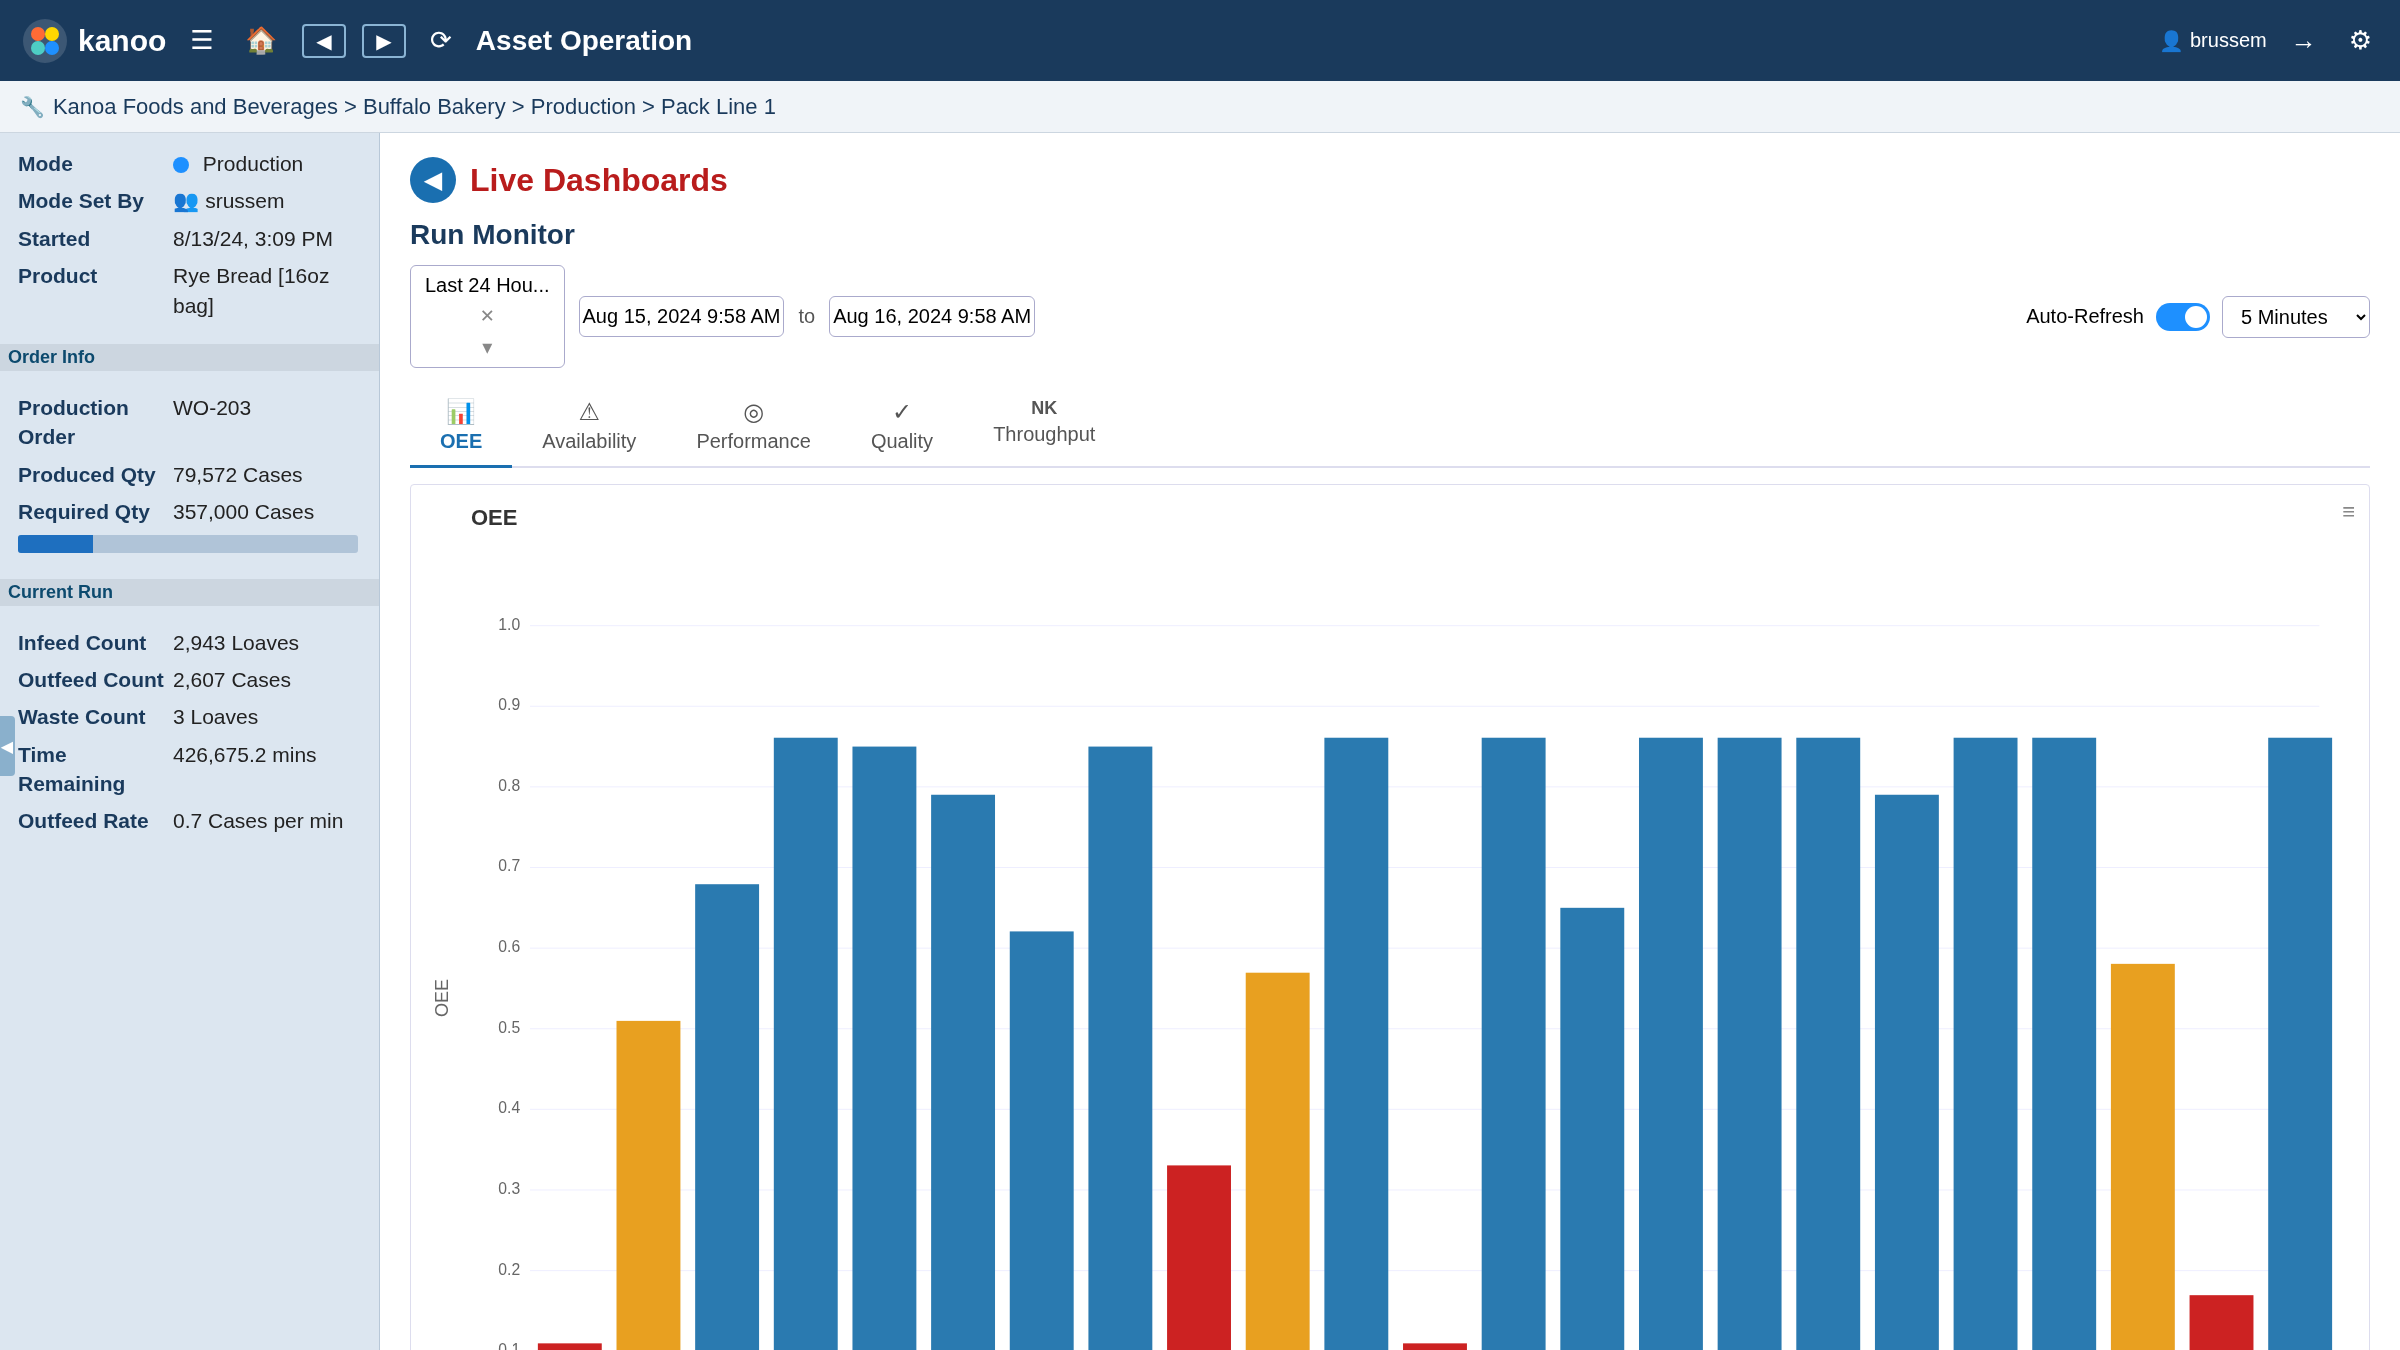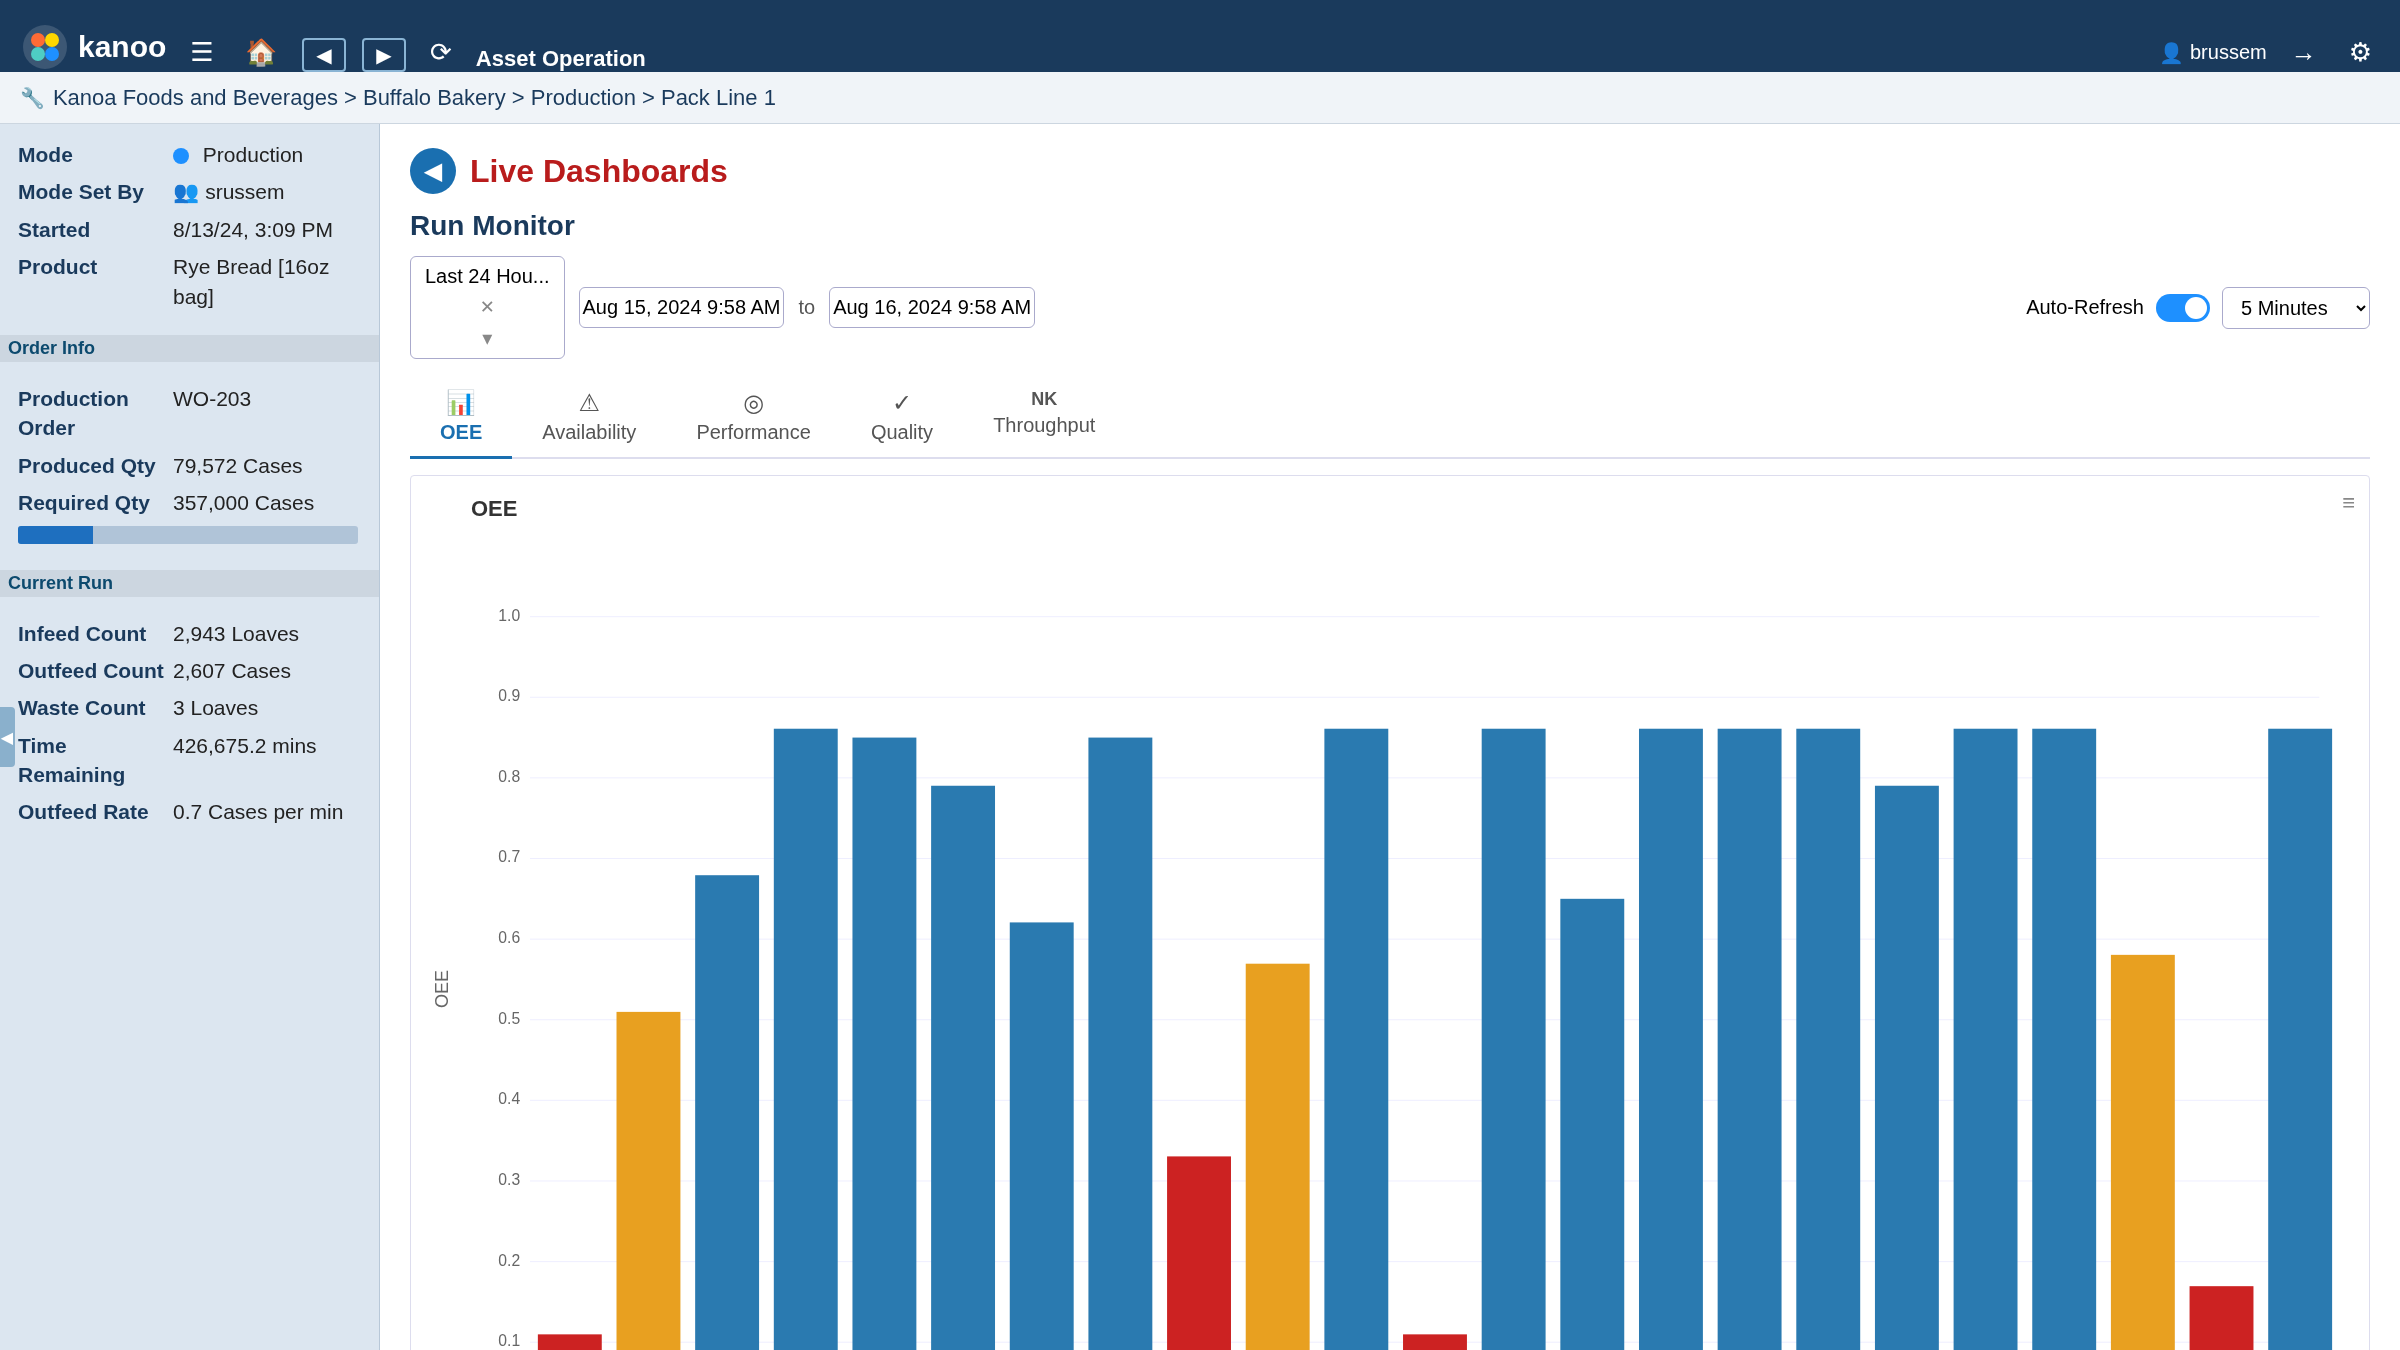--- a/index.html
+++ b/index.html
@@ -1,23 +1,23 @@
 <!DOCTYPE html>
 <html><head>
   <meta charset="utf-8">
   <style>
     * { box-sizing: border-box; margin: 0; padding: 0; font-family: Arial, sans-serif; }
     body { background: #e8eef5; width: 2400px; height: 1350px; overflow: hidden; font-size: 22px; }
 
     
     .top-nav {
       background: #1a3a5c;
-      height: 72px;
-      display: flex;
-      align-items: flex-end;
+      height: 81px;
+      display: flex;
+      align-items: center;
       padding: 0 20px;
       gap: 16px;
       color: white;
     }
     .logo-area {
       display: flex;
       align-items: center;
       gap: 8px;
     }
     .logo-icon {
@@ -40,21 +40,21 @@
       background: #1a3a5c;
       color: white;
       font-size: 20px;
       cursor: pointer;
       display: flex;
       align-items: center;
       justify-content: center;
     }
     .page-title {
       flex: 1;
-      font-size: 22px;
+      font-size: 28px;
       font-weight: bold;
       color: white;
     }
     .top-right {
       display: flex;
       align-items: center;
       gap: 16px;
       margin-left: auto;
     }
     .user-area {

